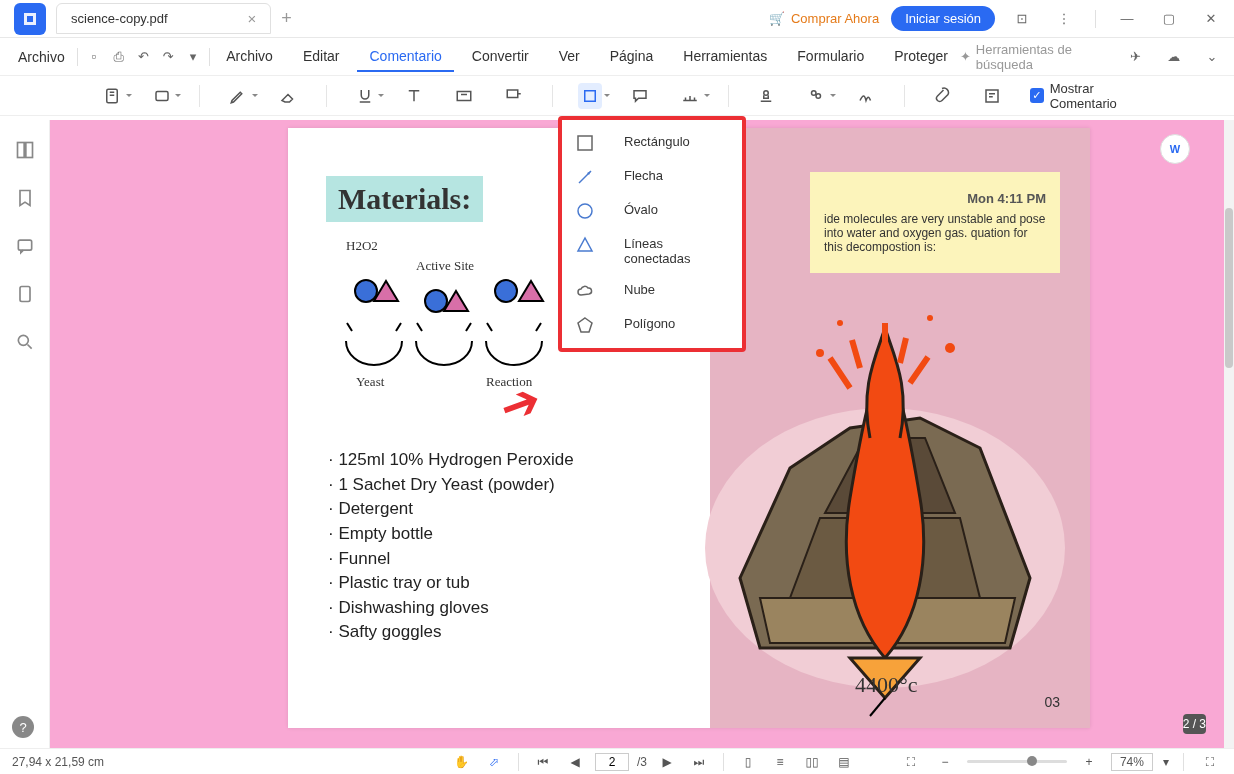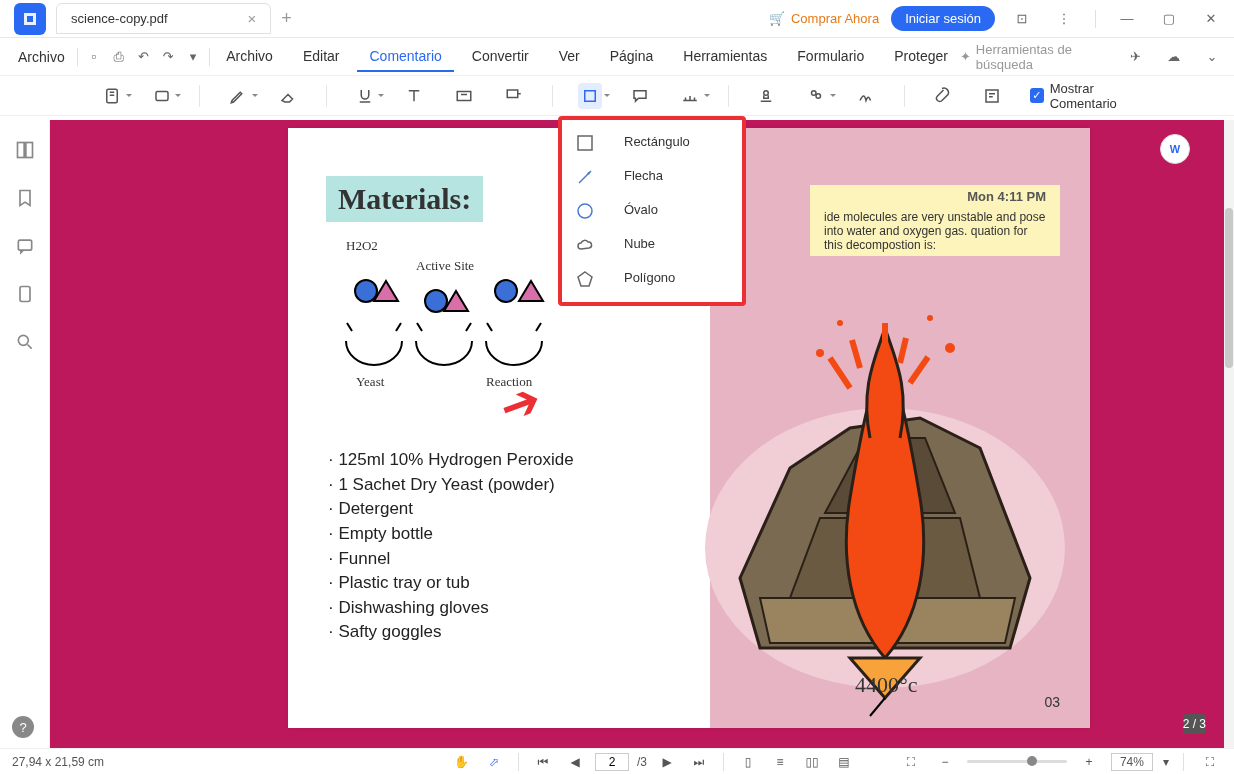--- a/index.html
+++ b/index.html
@@ -36,32 +36,32 @@
 .show-comment { display: flex; align-items: center; gap: 6px; font-size: 13px; color: #333; }
 .show-comment .cb { width: 15px; height: 15px; background: #2a6af2; border-radius: 3px; display: flex; align-items: center; justify-content: center; color: #fff; font-size: 11px; }
 
 
 .workspace { position: absolute; top: 120px; bottom: 26px; left: 0; right: 0; display: flex; }
 .left-col { width: 50px; border-right: 1px solid #eee; display: flex; flex-direction: column; align-items: center; padding-top: 20px; gap: 28px; }
 .left-col .ico { width: 20px; height: 20px; color: #888; cursor: pointer; }
 .left-expand { position: absolute; left: 50px; top: 50%; width: 10px; height: 40px; background: #f5f5f5; border-radius: 0 4px 4px 0; display: flex; align-items: center; justify-content: center; color: #888; font-size: 9px; cursor: pointer; }
 .right-expand { position: absolute; right: 10px; top: 50%; width: 10px; height: 40px; background: #f5f5f5; border-radius: 4px 0 0 4px; display: flex; align-items: center; justify-content: center; color: #888; font-size: 9px; cursor: pointer; }
 
-.canvas { flex: 1; background: #be185d; position: relative; overflow: hidden; }
+.canvas { flex: 1; background: #f9a8d4; position: relative; overflow: hidden; }
 .page { position: absolute; left: 238px; top: 8px; width: 802px; height: 600px; background: #fff; box-shadow: 0 0 4px rgba(0,0,0,0.1); }
 .pink { position: absolute; right: 0; top: 0; bottom: 0; width: 380px; background: #e6b4c3; }
 
 
 .mat-title { position: absolute; left: 38px; top: 48px; background: #b6e5e1; padding: 6px 12px; font-size: 30px; font-weight: 800; font-family: Georgia, serif; }
 .mat-list { position: absolute; left: 40px; top: 320px; font-size: 17px; line-height: 1.45; color: #222; }
 .h202-dia { position: absolute; left: 48px; top: 118px; width: 260px; height: 150px; }
 .h202-label { position: absolute; font-size: 13px; font-family: "Comic Sans MS", cursive; }
 
 
-.note { position: absolute; right: 30px; top: 57px; width: 250px; background: #fcf4bb; padding: 4px 14px; font-size: 12px; color: #333; }
+.note { position: absolute; right: 30px; top: 44px; width: 250px; background: #fcf4bb; padding: 19px 14px; font-size: 12px; color: #333; }
 .note-ts { text-align: right; font-weight: 700; color: #555; margin-bottom: 6px; font-size: 13px; }
 
 
 .volcano-wrap { position: absolute; right: 20px; top: 170px; width: 370px; height: 420px; }
 .vol-temp { position: absolute; bottom: 20px; left: 155px; font-size: 22px; font-family: "Comic Sans MS", cursive; }
 .page-num { position: absolute; right: 30px; bottom: 18px; font-size: 14px; color: #333; }
 
 
 .shape-dd { position: absolute; left: 558px; top: 116px; width: 188px; background: #fff; border: 4px solid #ec2f34; border-radius: 4px; z-index: 50; padding: 6px 0; }
 .shape-dd .row { display: flex; align-items: flex-start; gap: 30px; padding: 8px 14px; font-size: 13px; color: #333; cursor: pointer; }
@@ -356,20 +356,26 @@
       <span>Flecha</span>
     </div>
     <div class="row">
       <span class="ic" style="border:none"><svg width="18" height="18" viewBox="0 0 18 18">
           <ellipse cx="9" cy="9" rx="7" ry="7" fill="none" stroke="#4a7bd0" stroke-width="1.5"></ellipse>
         </svg></span>
       <span>Óvalo</span>
     </div>
     <div class="row">
       <span class="ic" style="border:none"><svg width="18" height="18" viewBox="0 0 18 18">
+          <polygon points="9,2 16,15 2,15" fill="none" stroke="#4a7bd0" stroke-width="1.5"></polygon>
+        </svg></span>
+      <span>Líneas conectadas</span>
+    </div>
+    <div class="row">
+      <span class="ic" style="border:none"><svg width="18" height="18" viewBox="0 0 18 18">
           <path d="M5 13a3 3 0 010-6 4 4 0 017-1 3 3 0 011 6z" fill="none" stroke="#666" stroke-width="1.5"></path>
         </svg></span>
       <span>Nube</span>
     </div>
     <div class="row">
       <span class="ic" style="border:none"><svg width="18" height="18" viewBox="0 0 18 18">
           <polygon points="9,2 16,7 13,16 5,16 2,7" fill="none" stroke="#666" stroke-width="1.5"></polygon>
         </svg></span>
       <span>Polígono</span>
     </div>

